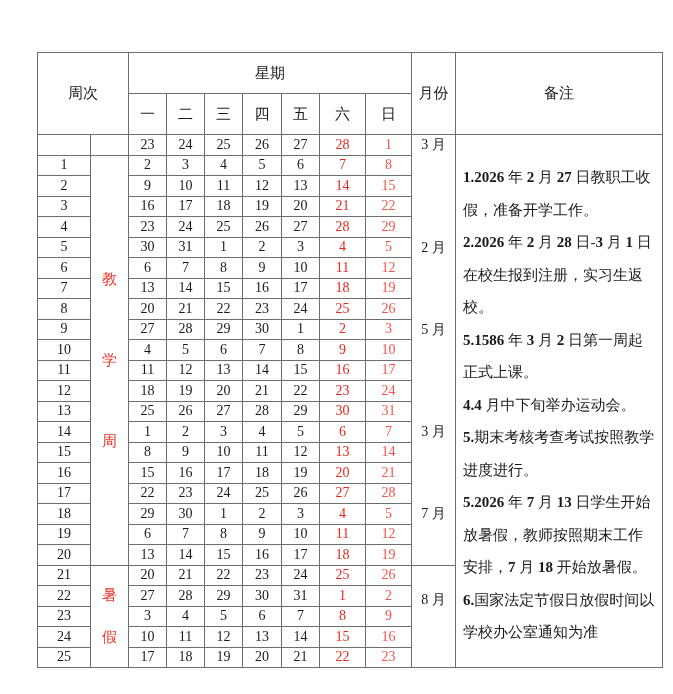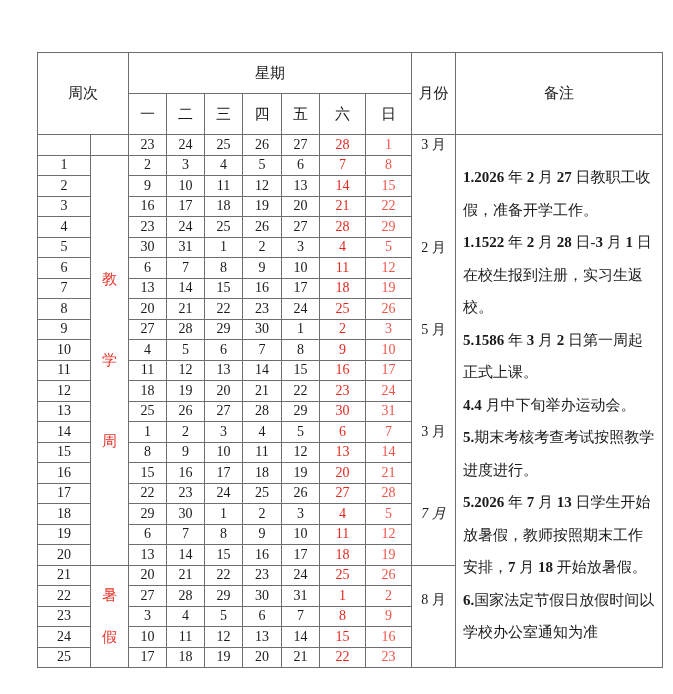--- a/index.html
+++ b/index.html
@@ -85,25 +85,25 @@
           <td>25</td>
           <td>26</td>
           <td>27</td>
           <td style="color: rgb(227, 40, 29);">28</td>
           <td style="color: rgb(240, 85, 74);">1</td>
           <td class="month-cell" rowspan="21">
             <span class="month-label" style="top: 10.25px;">3 月</span>
             <span class="month-label" style="top: 112.75px;">2 月</span>
             <span class="month-label" style="top: 194.75px;">5 月</span>
             <span class="month-label" style="top: 297.25px;">3 月</span>
-            <span class="month-label" style="top: 379.25px; font-style: italic;">7 月</span>
+            <span class="month-label" style="top: 379.25px;">7 月</span>
           </td>
           <td class="notes-cell" rowspan="26">
             <p><span class="num">1.2026</span> 年 <span class="num">2</span> 月 <span class="num">27</span> 日教职工收假，准备开学工作。</p>
-            <p><span class="num">1.1522</span> 年 <span class="num">2</span> 月 <span class="num">28</span> 日-<span class="num">3</span> 月 <span class="num">1</span> 日在校生报到注册，实习生返校。</p>
+            <p><span class="num">2.2026</span> 年 <span class="num">2</span> 月 <span class="num">28</span> 日-<span class="num">3</span> 月 <span class="num">1</span> 日在校生报到注册，实习生返校。</p>
             <p><span class="num">5.1586</span> 年 <span class="num">3</span> 月 <span class="num">2</span> 日第一周起正式上课。</p>
             <p><span class="num">4.4</span> 月中下旬举办运动会。</p>
             <p><span class="num">5.</span>期末考核考查考试按照教学进度进行。</p>
             <p><span class="num">5.2026</span> 年 <span class="num">7</span> 月 <span class="num">13</span> 日学生开始放暑假，教师按照期末工作安排，<span class="num">7</span> 月 <span class="num">18</span> 开始放暑假。</p>
             <p><span class="num">6.</span>国家法定节假日放假时间以学校办公室通知为准</p>
           </td>
         </tr>
         <tr class="datarow">
           <td class="week-cell">1</td>
           <td class="period-cell" rowspan="20">

